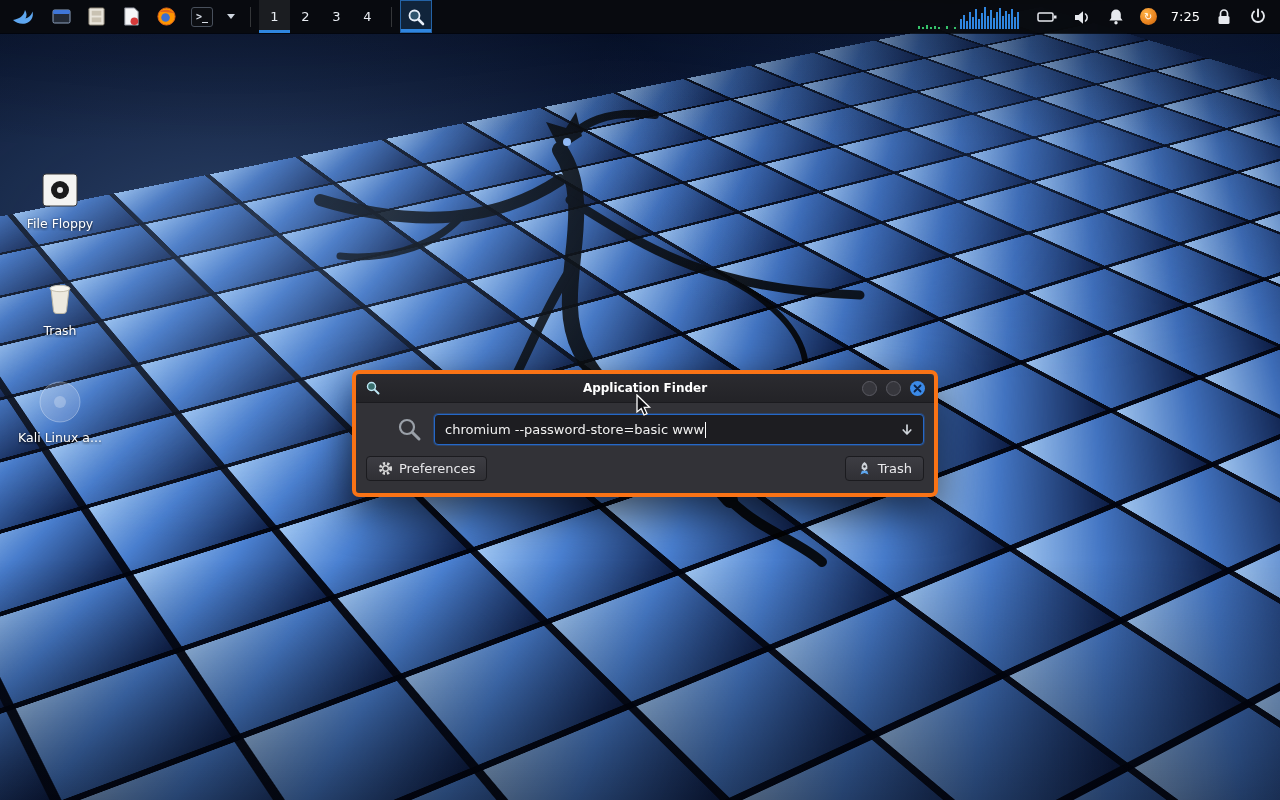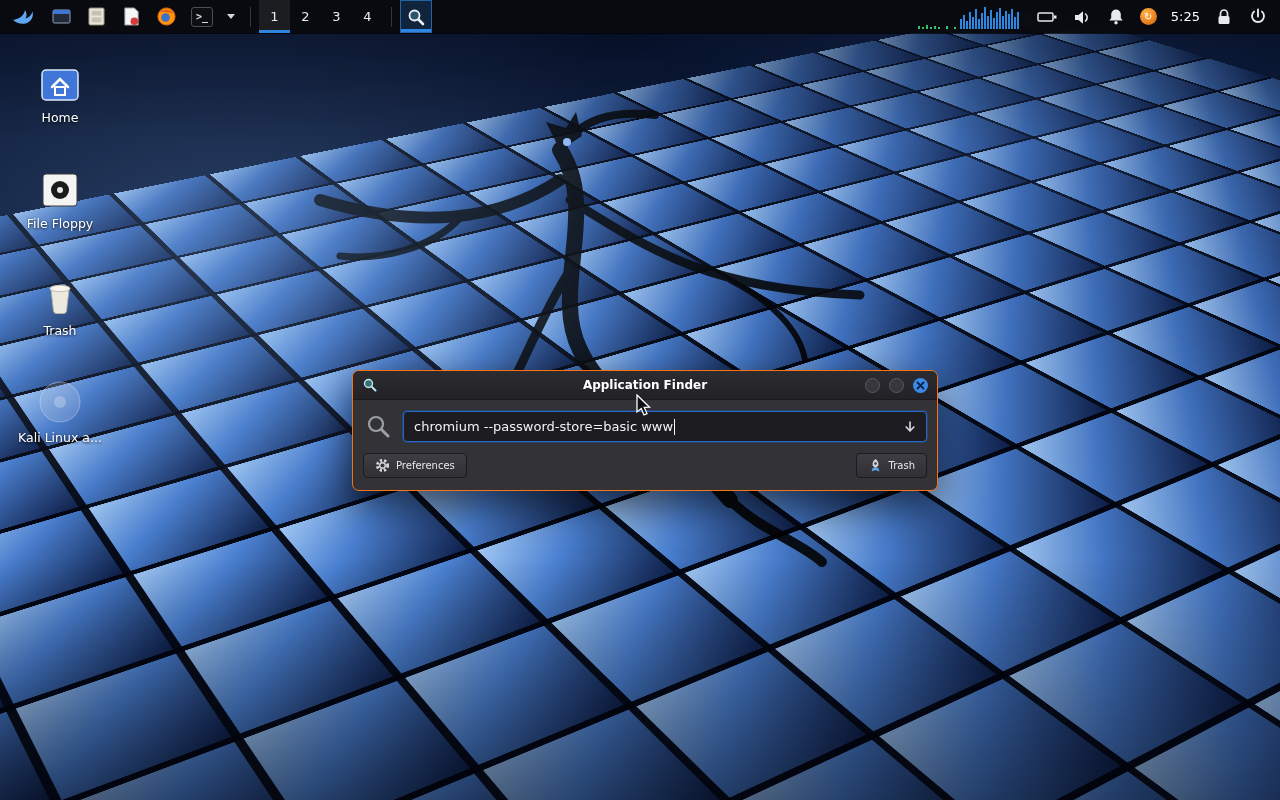--- a/index.html
+++ b/index.html
@@ -58,44 +58,44 @@
 
   
   .dicon { position:absolute; left:12px; width:96px; display:flex; flex-direction:column;
     align-items:center; gap:6px; cursor:pointer; z-index:5; }
   .dicon .art { height:46px; display:flex; align-items:flex-end; justify-content:center; }
   .dicon .lbl { color:#ffffff; font-size:12.5px; text-shadow:0 1px 3px rgba(0,0,0,.95);
     max-width:96px; white-space:nowrap; overflow:hidden; text-overflow:ellipsis; }
 
   
   .appfinder { position:absolute; left:352px; top:370px; width:586px; z-index:20;
-    background:#323237; border:1px solid #f97316; border-radius:7px;
+    background:#323237; border:4px solid #f97316; border-radius:7px;
     box-shadow:0 16px 38px rgba(0,0,0,.6); }
   .titlebar { height:29px; background:linear-gradient(#2b2b30,#232327);
     border-radius:6px 6px 0 0; position:relative; display:flex; align-items:center;
     padding:0 9px; border-bottom:1px solid #1b1b1f; }
   .tb-title { position:absolute; left:0; right:0; text-align:center; color:#ffffff;
     font-weight:bold; font-size:12px; pointer-events:none; }
   .tb-buttons { margin-left:auto; display:flex; gap:9px; z-index:2; }
   .tb-btn { width:15px; height:15px; border-radius:50%; cursor:pointer; }
   .tb-btn.dim { background:#36363c; border:1px solid #5a5a62; }
   .tb-btn.close { background:#3b8ae8; display:flex; align-items:center; justify-content:center; }
-  .search-row { display:flex; align-items:center; gap:11px; padding:11px 10px 8px 12px; }
+  .search-row { display:flex; align-items:center; gap:11px; padding:11px 10px 8px 12px;margin-left:28px; }
   .combo { flex:1; height:31px; background:#1d1d21; border:1px solid #2568c8; border-radius:4px;
     display:flex; align-items:center; padding:0 7px 0 10px;
     box-shadow:0 0 0 1px rgba(37,104,200,.35); cursor:text; }
   .combo-text { color:#f2f2f2; font-size:13px; white-space:pre; }
   .caret { width:1px; height:16px; background:#ffffff; margin-left:1px;
     animation:blink 1.1s steps(1) infinite; }
   @keyframes blink { 50% { opacity:0; } }
   .combo-arrow { margin-left:auto; display:flex; align-items:center; cursor:pointer; padding:2px; }
   .btn-row { display:flex; justify-content:space-between; padding:3px 10px 12px 10px; }
   .xbtn { display:flex; align-items:center; gap:6px;
     background:linear-gradient(#3d3d43,#303035); border:1px solid #1b1b1f; border-radius:4px;
-    color:#e9e9ec; font-size:10px; padding:4px 11px; font-family:inherit; cursor:pointer; }
+    color:#e9e9ec; font-size:13px; padding:4px 11px; font-family:inherit; cursor:pointer; }
 
   .cursor { position:absolute; left:633px; top:394px; z-index:30; pointer-events:none; }
 </style>
 </head>
 <body>
 
 <div class="screen">
 
   <div class="wallpaper">
     <div class="floor"></div>
@@ -201,44 +201,34 @@
         <path d="M13.5 7 a4.5 4.5 0 010 7" stroke="#e6e9ee" stroke-width="1.6" fill="none" stroke-linecap="round"></path>
       </svg>
 
       <svg width="20" height="20" viewBox="0 0 20 20">
         <path d="M10 2.5 a4.8 4.8 0 00-4.8 4.8 v3.6 L3.4 13.6 h13.2 l-1.8-2.7 V7.3 A4.8 4.8 0 0010 2.5 Z" fill="#e6e9ee"></path>
         <circle cx="10" cy="15.8" r="1.7" fill="#e6e9ee"></circle>
       </svg>
 
       <span class="tray-orange">↻</span>
 
-      <span class="clock">5:25</span>
+      <span class="clock">7:25</span>
 
       <svg width="20" height="20" viewBox="0 0 20 20">
         <path d="M6.5 9 V6.5 a3.5 3.5 0 017 0 V9" fill="none" stroke="#e6e9ee" stroke-width="1.7"></path>
         <rect x="4.5" y="9" width="11" height="8" rx="1.5" fill="#e6e9ee"></rect>
       </svg>
 
       <svg width="20" height="20" viewBox="0 0 20 20">
         <path d="M10 2.5 v7" stroke="#e6e9ee" stroke-width="1.9" stroke-linecap="round"></path>
         <path d="M6 4.6 a6 6 0 108 0" fill="none" stroke="#e6e9ee" stroke-width="1.9" stroke-linecap="round"></path>
       </svg>
     </div>
   </div>
 
-  <div class="dicon" style="top:58px">
-    <span class="art">
-      <svg width="42" height="38" viewBox="0 0 40 38">
-        <rect x="2" y="4" width="36" height="30" rx="4" fill="#3f76d8" stroke="#dce8fb" stroke-width="1.5"></rect>
-        <path d="M12 21 L20 13 L28 21" stroke="#fff" stroke-width="2.5" fill="none" stroke-linecap="round"></path>
-        <rect x="15" y="21" width="10" height="8" fill="none" stroke="#fff" stroke-width="2"></rect>
-      </svg>
-    </span>
-    <span class="lbl">Home</span>
-  </div>
 
   <div class="dicon" style="top:164px">
     <span class="art">
       <svg width="40" height="40" viewBox="0 0 40 40">
         <rect x="3" y="4" width="34" height="32" rx="3" fill="#f4f4f2" stroke="#3a3a3a"></rect>
         <circle cx="20" cy="20" r="9" fill="#1b1b1b"></circle>
         <circle cx="20" cy="20" r="3" fill="#e8e8e8"></circle>
       </svg>
     </span>
     <span class="lbl">File Floppy</span>

